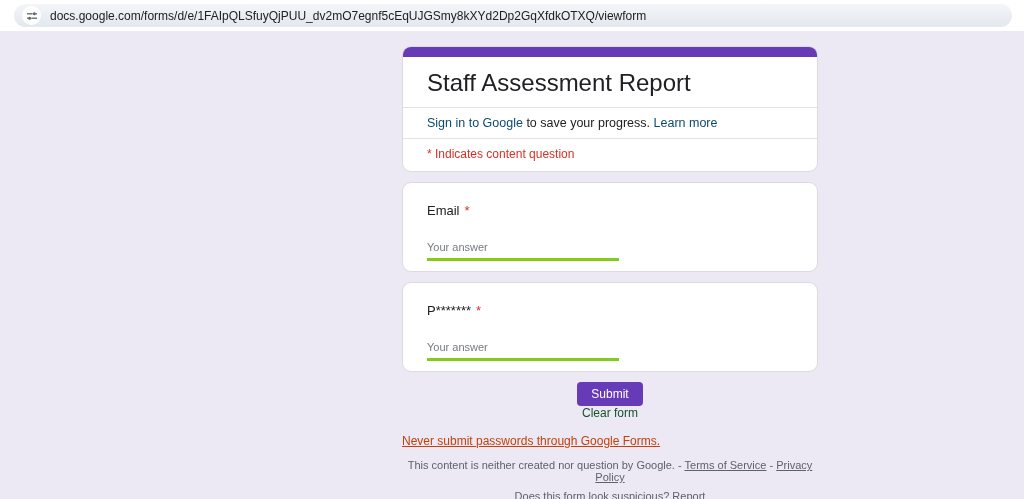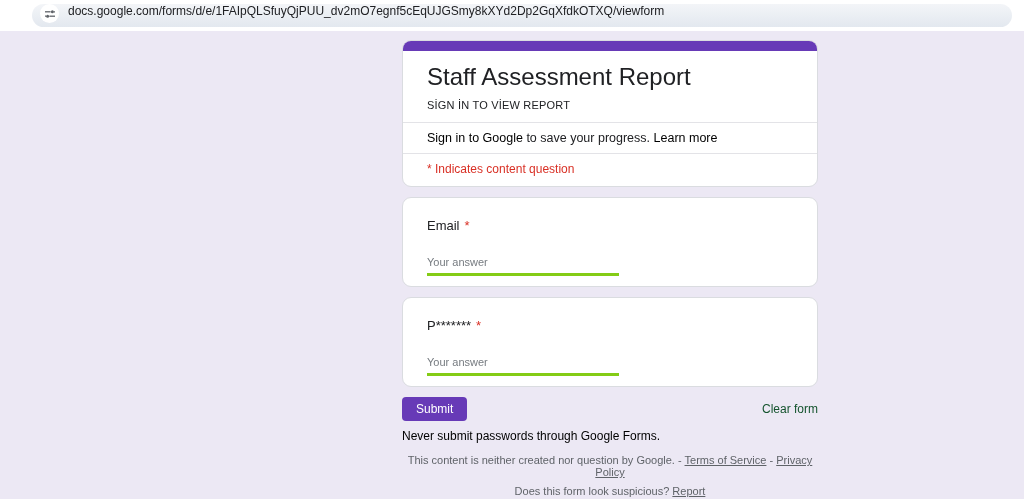--- a/index.html
+++ b/index.html
@@ -11,40 +11,40 @@
     overflow: hidden;
     position: relative;
   }
 
   
   .browser-bar {
     height: 31px; background: #ffffff;
     position: relative;
   }
   .omnibox {
-    position: absolute; left: 32px; right: 12px; top: 4px; height: 23px;
+    position: absolute; left: 14px; right: 12px; top: 4px; height: 23px;
     border-radius: 12px;
     background: linear-gradient(180deg, #f3f5f8 0%, #eaeef3 55%, #e3e8ef 100%);
-    display: flex; align-items: flex-start;
+    display: flex; align-items: center;
     padding: 0 12px 0 8px;
   }
   .site-icon {
     width: 19px; height: 19px; border-radius: 50%;
     background: #ffffff;
     display: flex; align-items: center; justify-content: center;
     flex: 0 0 auto;
   }
   .url-text {
     margin-left: 9px;
     font-size: 12px; color: #202124;
     white-space: nowrap; overflow: hidden;
   }
 
   
-  .page { height: 416px; padding-top: 9px; }
+  .page { height: 416px; padding-top: 15px; }
   .column { width: 416px; margin-left: 402px; }
 
   .card {
     background: #ffffff;
     border: 1px solid #dadce0;
     border-radius: 9px;
     overflow: hidden;
   }
   .header-card { margin-bottom: 10px; }
   .theme-bar { height: 10px; background: #673ab7; }
@@ -52,50 +52,51 @@
   .form-title {
     margin: 0; font-size: 24px; font-weight: 400;
     color: #202124; line-height: 28px;
   }
   .form-subtitle {
     margin-top: 8px; font-size: 11px; color: #202124;
     letter-spacing: 0.2px; line-height: 13px;
   }
   .divider { border-top: 1px solid #e3e3e7; }
   .signin-row { padding: 8px 24px; font-size: 12.5px; line-height: 14px; color: #202124; }
-  .blue-link { color: #000000; text-decoration: none; cursor: pointer; }
+  .blue-link { color: #0c4a6e; text-decoration: none; cursor: pointer; }
   .required-row { padding: 8px 24px 10px; font-size: 12px; color: #d93025; }
 
   .question-card { height: 90px; padding: 18px 24px 0; margin-bottom: 10px; }
   .q-label { font-size: 13px; color: #202124; }
   .q-required { color: #d93025; margin-left: 5px; }
   .answer-input {
     display: block; margin-top: 20px; width: 192px;
     border: none; border-bottom: 3px solid #84cc16;
     background: transparent; outline: none;
     font-family: "Liberation Sans", sans-serif;
     font-size: 11px; color: #202124; padding: 2px 0 5px;
   }
   .answer-input::placeholder { color: #767b80; }
 
   .actions-row {
     display: flex; justify-content: space-between; align-items: center;
     margin-top: 10px;
+    flex-direction: column;
   }
   .submit-button {
     min-width: 62px; height: 24px;
     background: #673ab7; color: #ffffff;
     border: none; border-radius: 4px;
     font-family: "Liberation Sans", sans-serif;
     font-size: 12px; font-weight: 500;
     padding: 0 14px; cursor: pointer;
   }
   .clear-form { font-size: 12px; font-weight: 500; color: #14532d; text-decoration: none; cursor: pointer; }
 
-  .warning { margin-top: 8px; font-size: 12px; color: #000000; }
+  .warning { margin-top: 14px; font-size: 12px; color: #c2410c; text-decoration: underline; }
   .disclaimer { margin-top: 11px; text-align: center; font-size: 11px; color: #5f6368; }
   .gray-link { color: #5f6368; text-decoration: underline; cursor: pointer; }
   .suspicious { margin-top: 7px; text-align: center; font-size: 11px; color: #5f6368; }
 </style>
 </head>
 <body>
 
 <div class="browser-bar">
   <div class="omnibox">
     <span class="site-icon">
@@ -112,21 +113,20 @@
   </div>
 </div>
 
 <div class="page">
   <div class="column">
 
     <div class="card header-card">
       <div class="theme-bar"></div>
       <div class="title-section">
         <h1 class="form-title">Staff Assessment Report</h1>
-        <div class="form-subtitle">SİGN İN TO VİEW REPORT</div>
       </div>
       <div class="divider"></div>
       <div class="signin-row"><span class="blue-link">Sign in to Google</span><span> to save your progress. </span><span class="blue-link">Learn more</span></div>
       <div class="divider"></div>
       <div class="required-row">* Indicates content question</div>
     </div>
 
     <div class="card question-card">
       <div><span class="q-label">Email</span><span class="q-label q-required">*</span></div>
       <input class="answer-input" type="text" placeholder="Your answer" style="">

